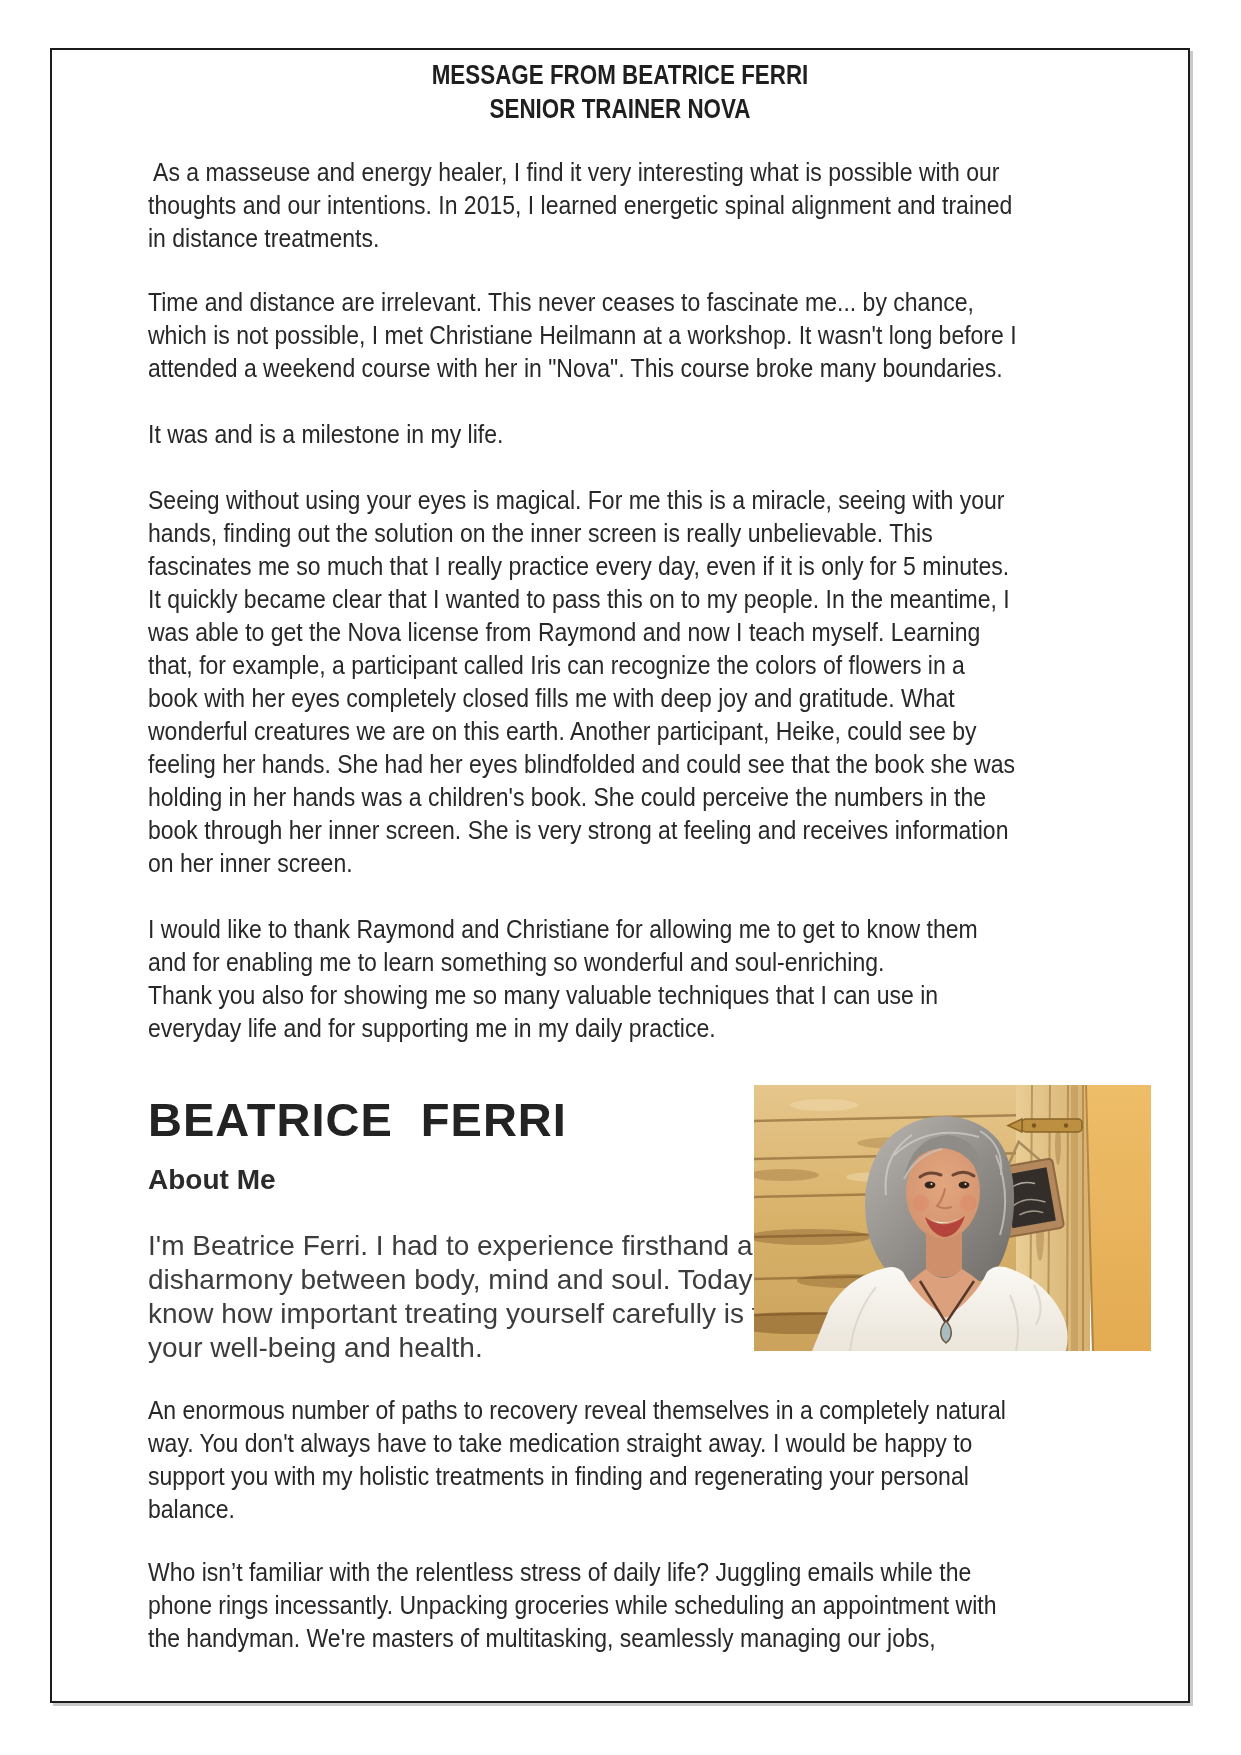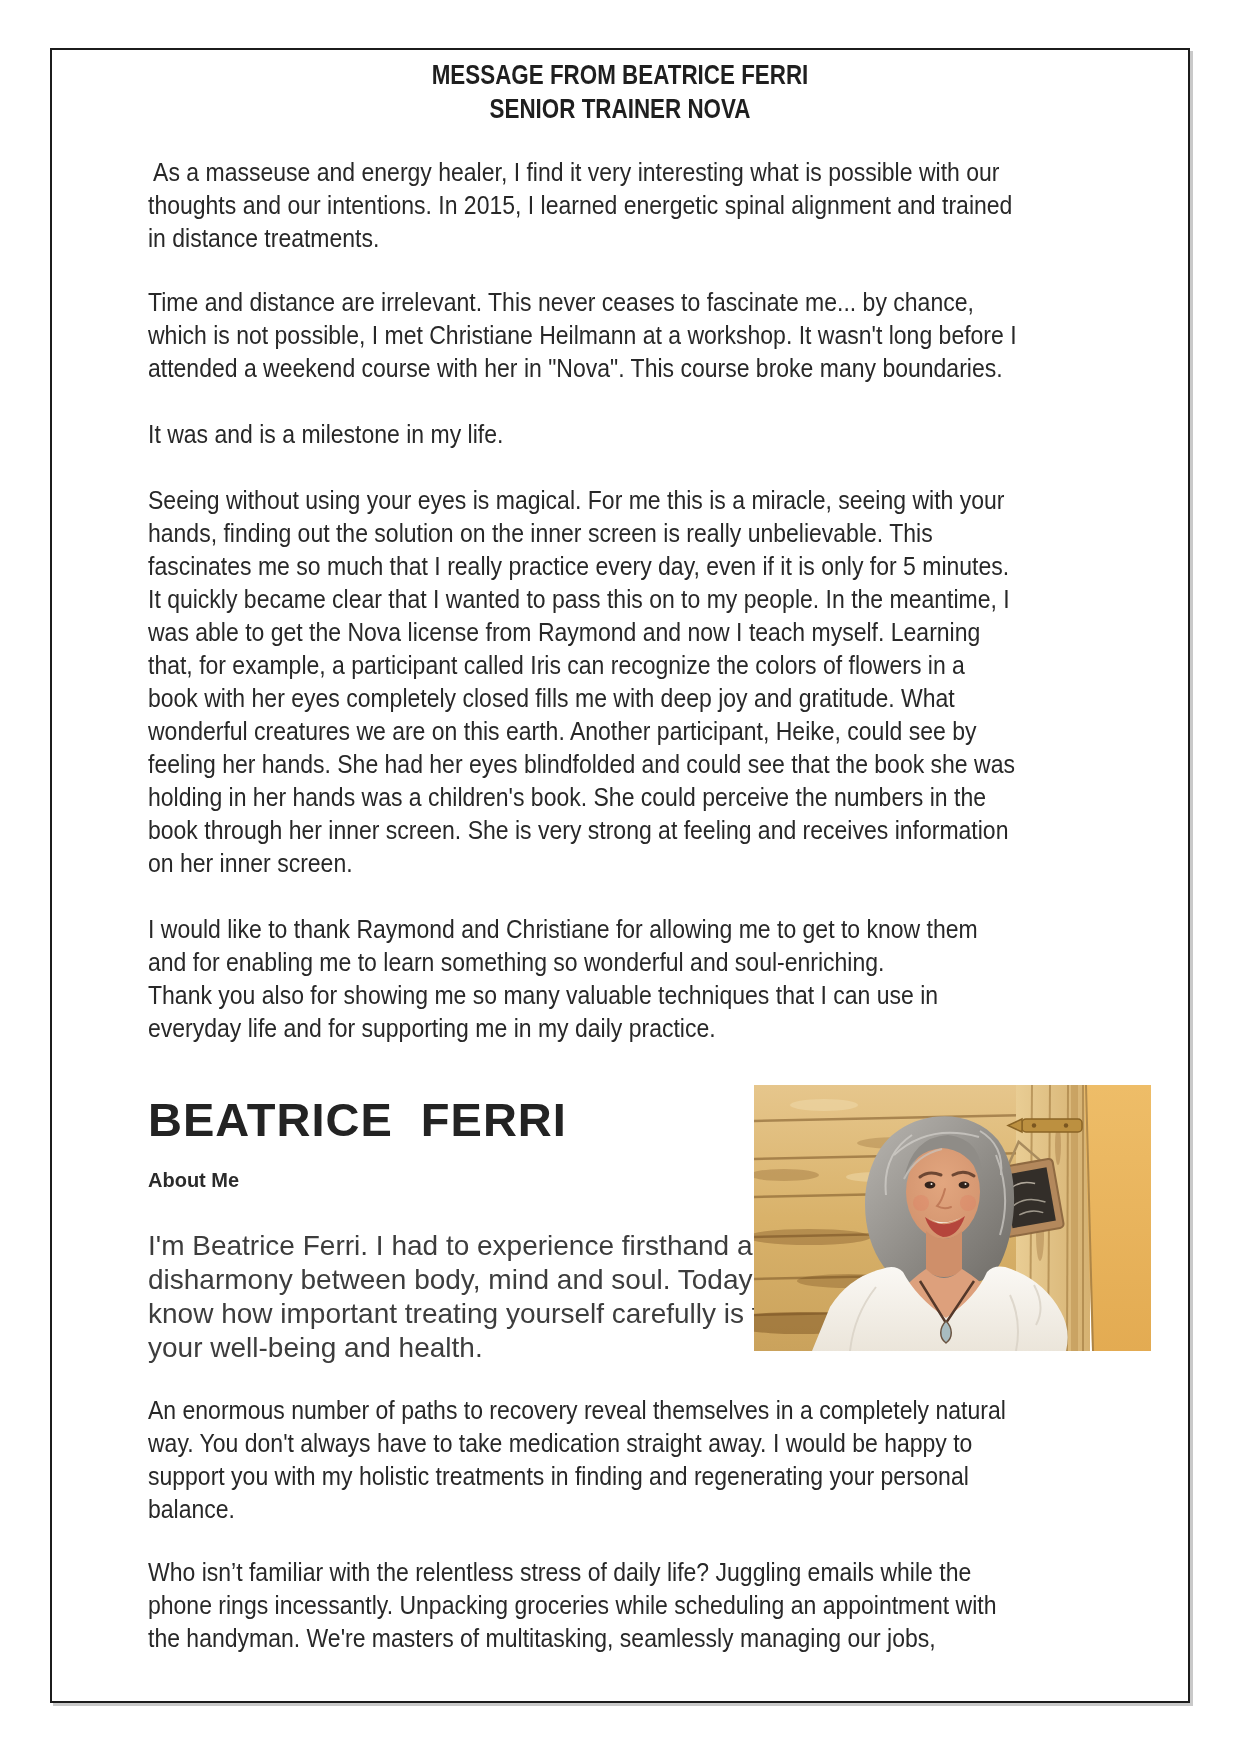--- a/index.html
+++ b/index.html
@@ -48,21 +48,21 @@
   .p5{left:148px;top:913px;}
   .name-heading{
     left:148px;top:1073px;
     font-size:47px;line-height:52px;
     font-weight:bold;letter-spacing:1px;
     color:#232323;
     margin-top:21px;
   }
   .about-label{
     left:148px;top:1166px;
-    font-size:20px;line-height:28px;
+    font-size:28px;line-height:28px;
     font-weight:bold;color:#2b2b2b;
   }
   .about-text{
     left:148px;top:1229px;
     font-size:28px;line-height:34px;
     color:#3d3d3d;
   }
   .p6{left:148px;top:1394px;}
   .p7{left:148px;top:1556px;}
   .photo{

